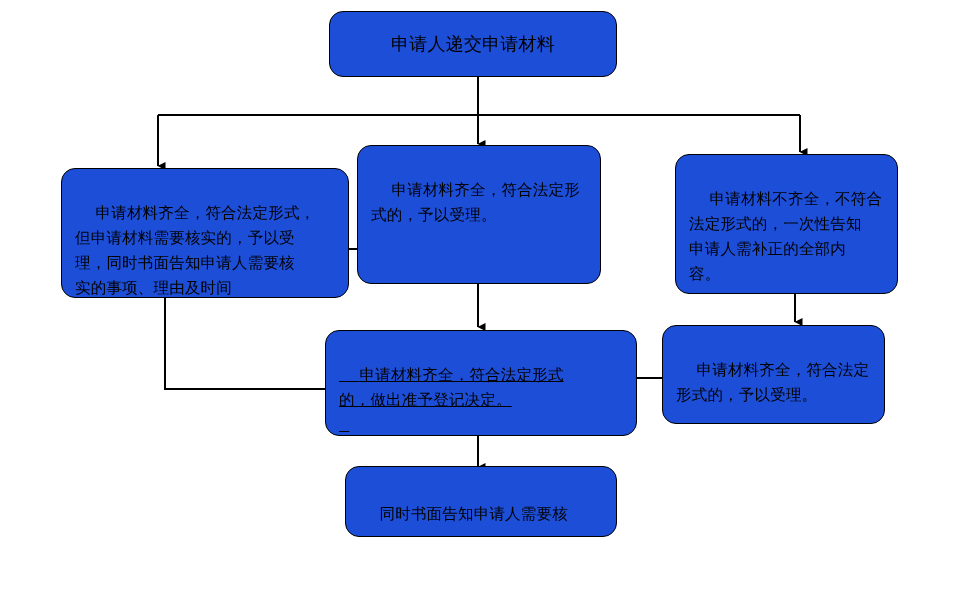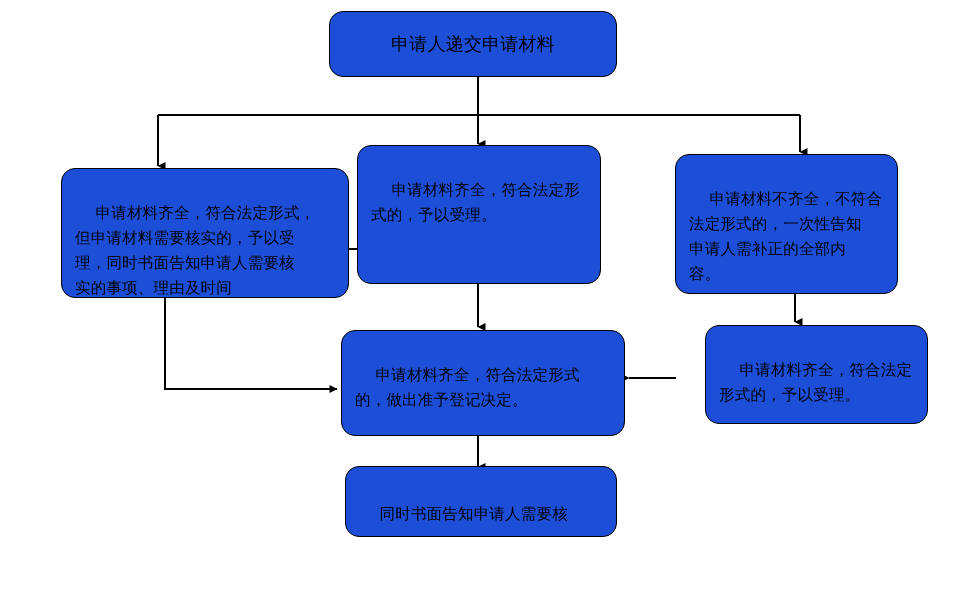--- a/index.html
+++ b/index.html
@@ -108,26 +108,26 @@
 式的，予以受理。</span>
   </div>
 
   <div class="node" style="left:675px; top:154px; width:223px; height:140px;">
     <span>申请材料不齐全，不符合
 法定形式的，一次性告知
 申请人需补正的全部内
 容。</span>
   </div>
 
-  <div class="node" style="left:705px; top:325px; width:223px; height:99px;">
+  <div class="node" style="left:662px; top:325px; width:223px; height:99px;">
     <span>申请材料齐全，符合法定
 形式的，予以受理。</span>
   </div>
 
-  <div class="node" style="left:341px; top:330px; width:284px; height:106px;">
+  <div class="node" style="left:325px; top:330px; width:312px; height:106px;text-decoration:underline;">
     <span>申请材料齐全，符合法定形式
 的，做出准予登记决定。</span>
   </div>
 
   <div class="node" style="left:345px; top:466px; width:272px; height:71px; padding-top:10px;">
     <span>同时书面告知申请人需要核</span>
   </div>
 
 </div>
 

